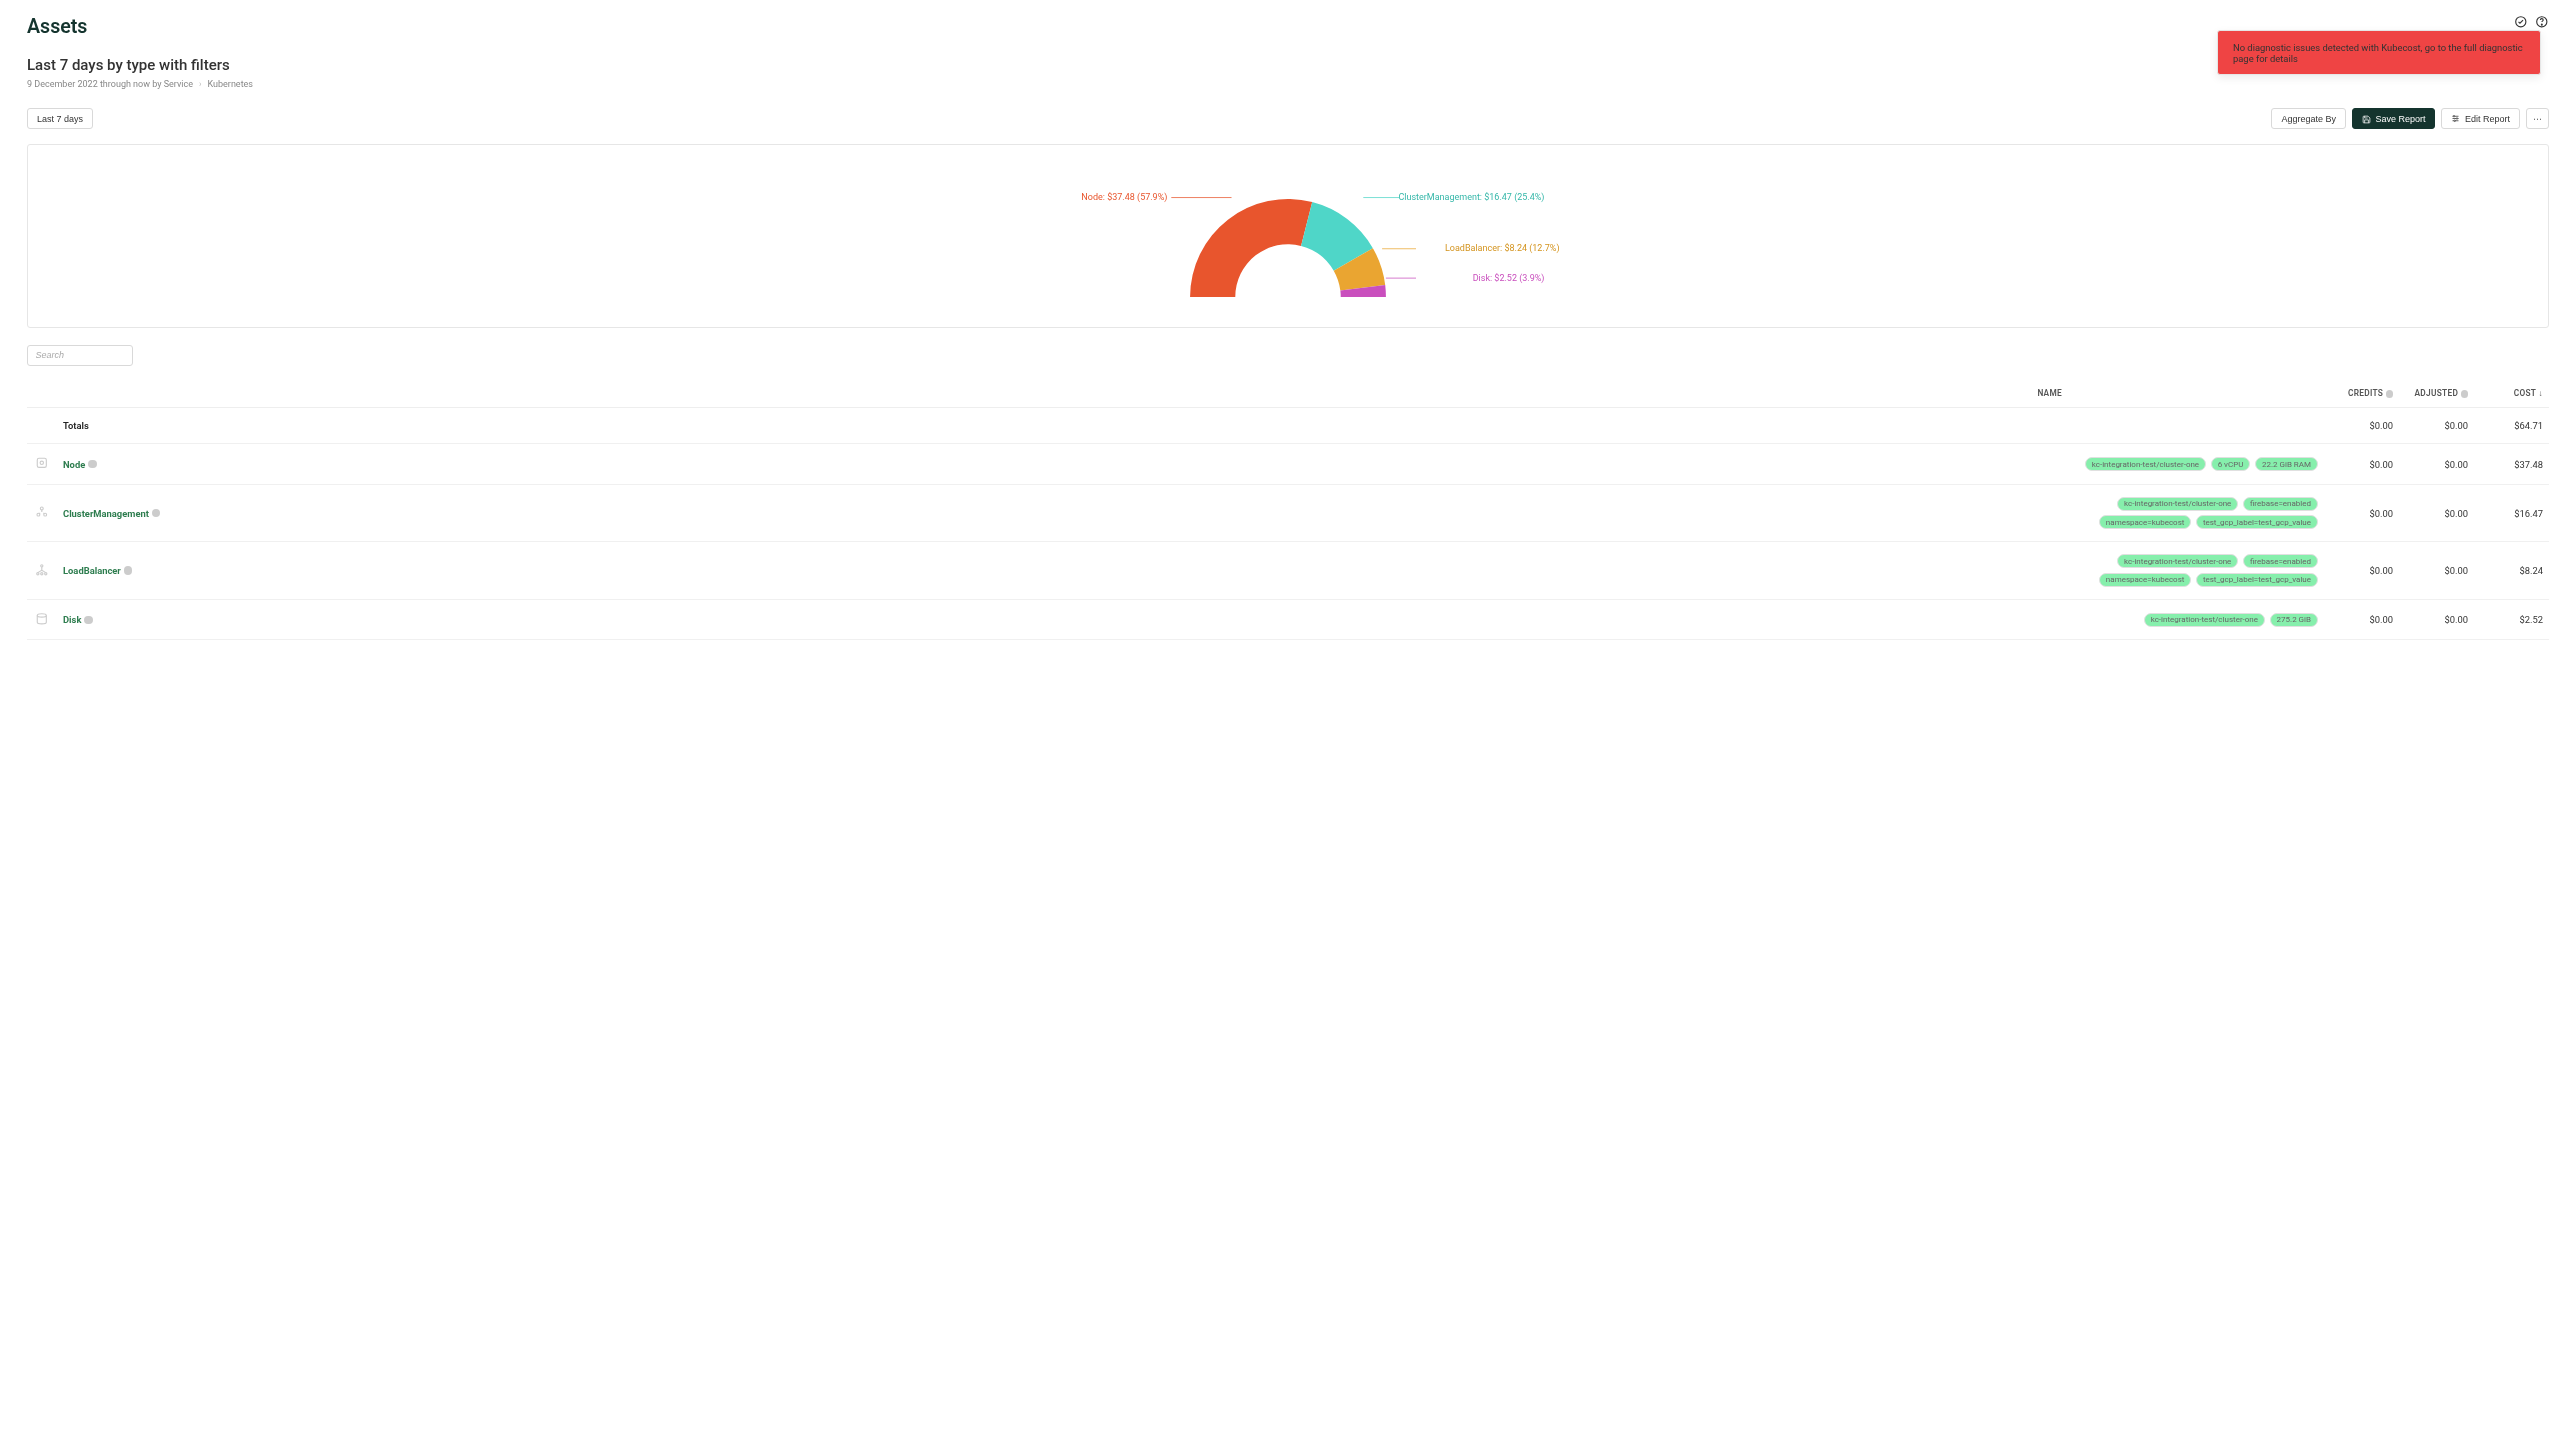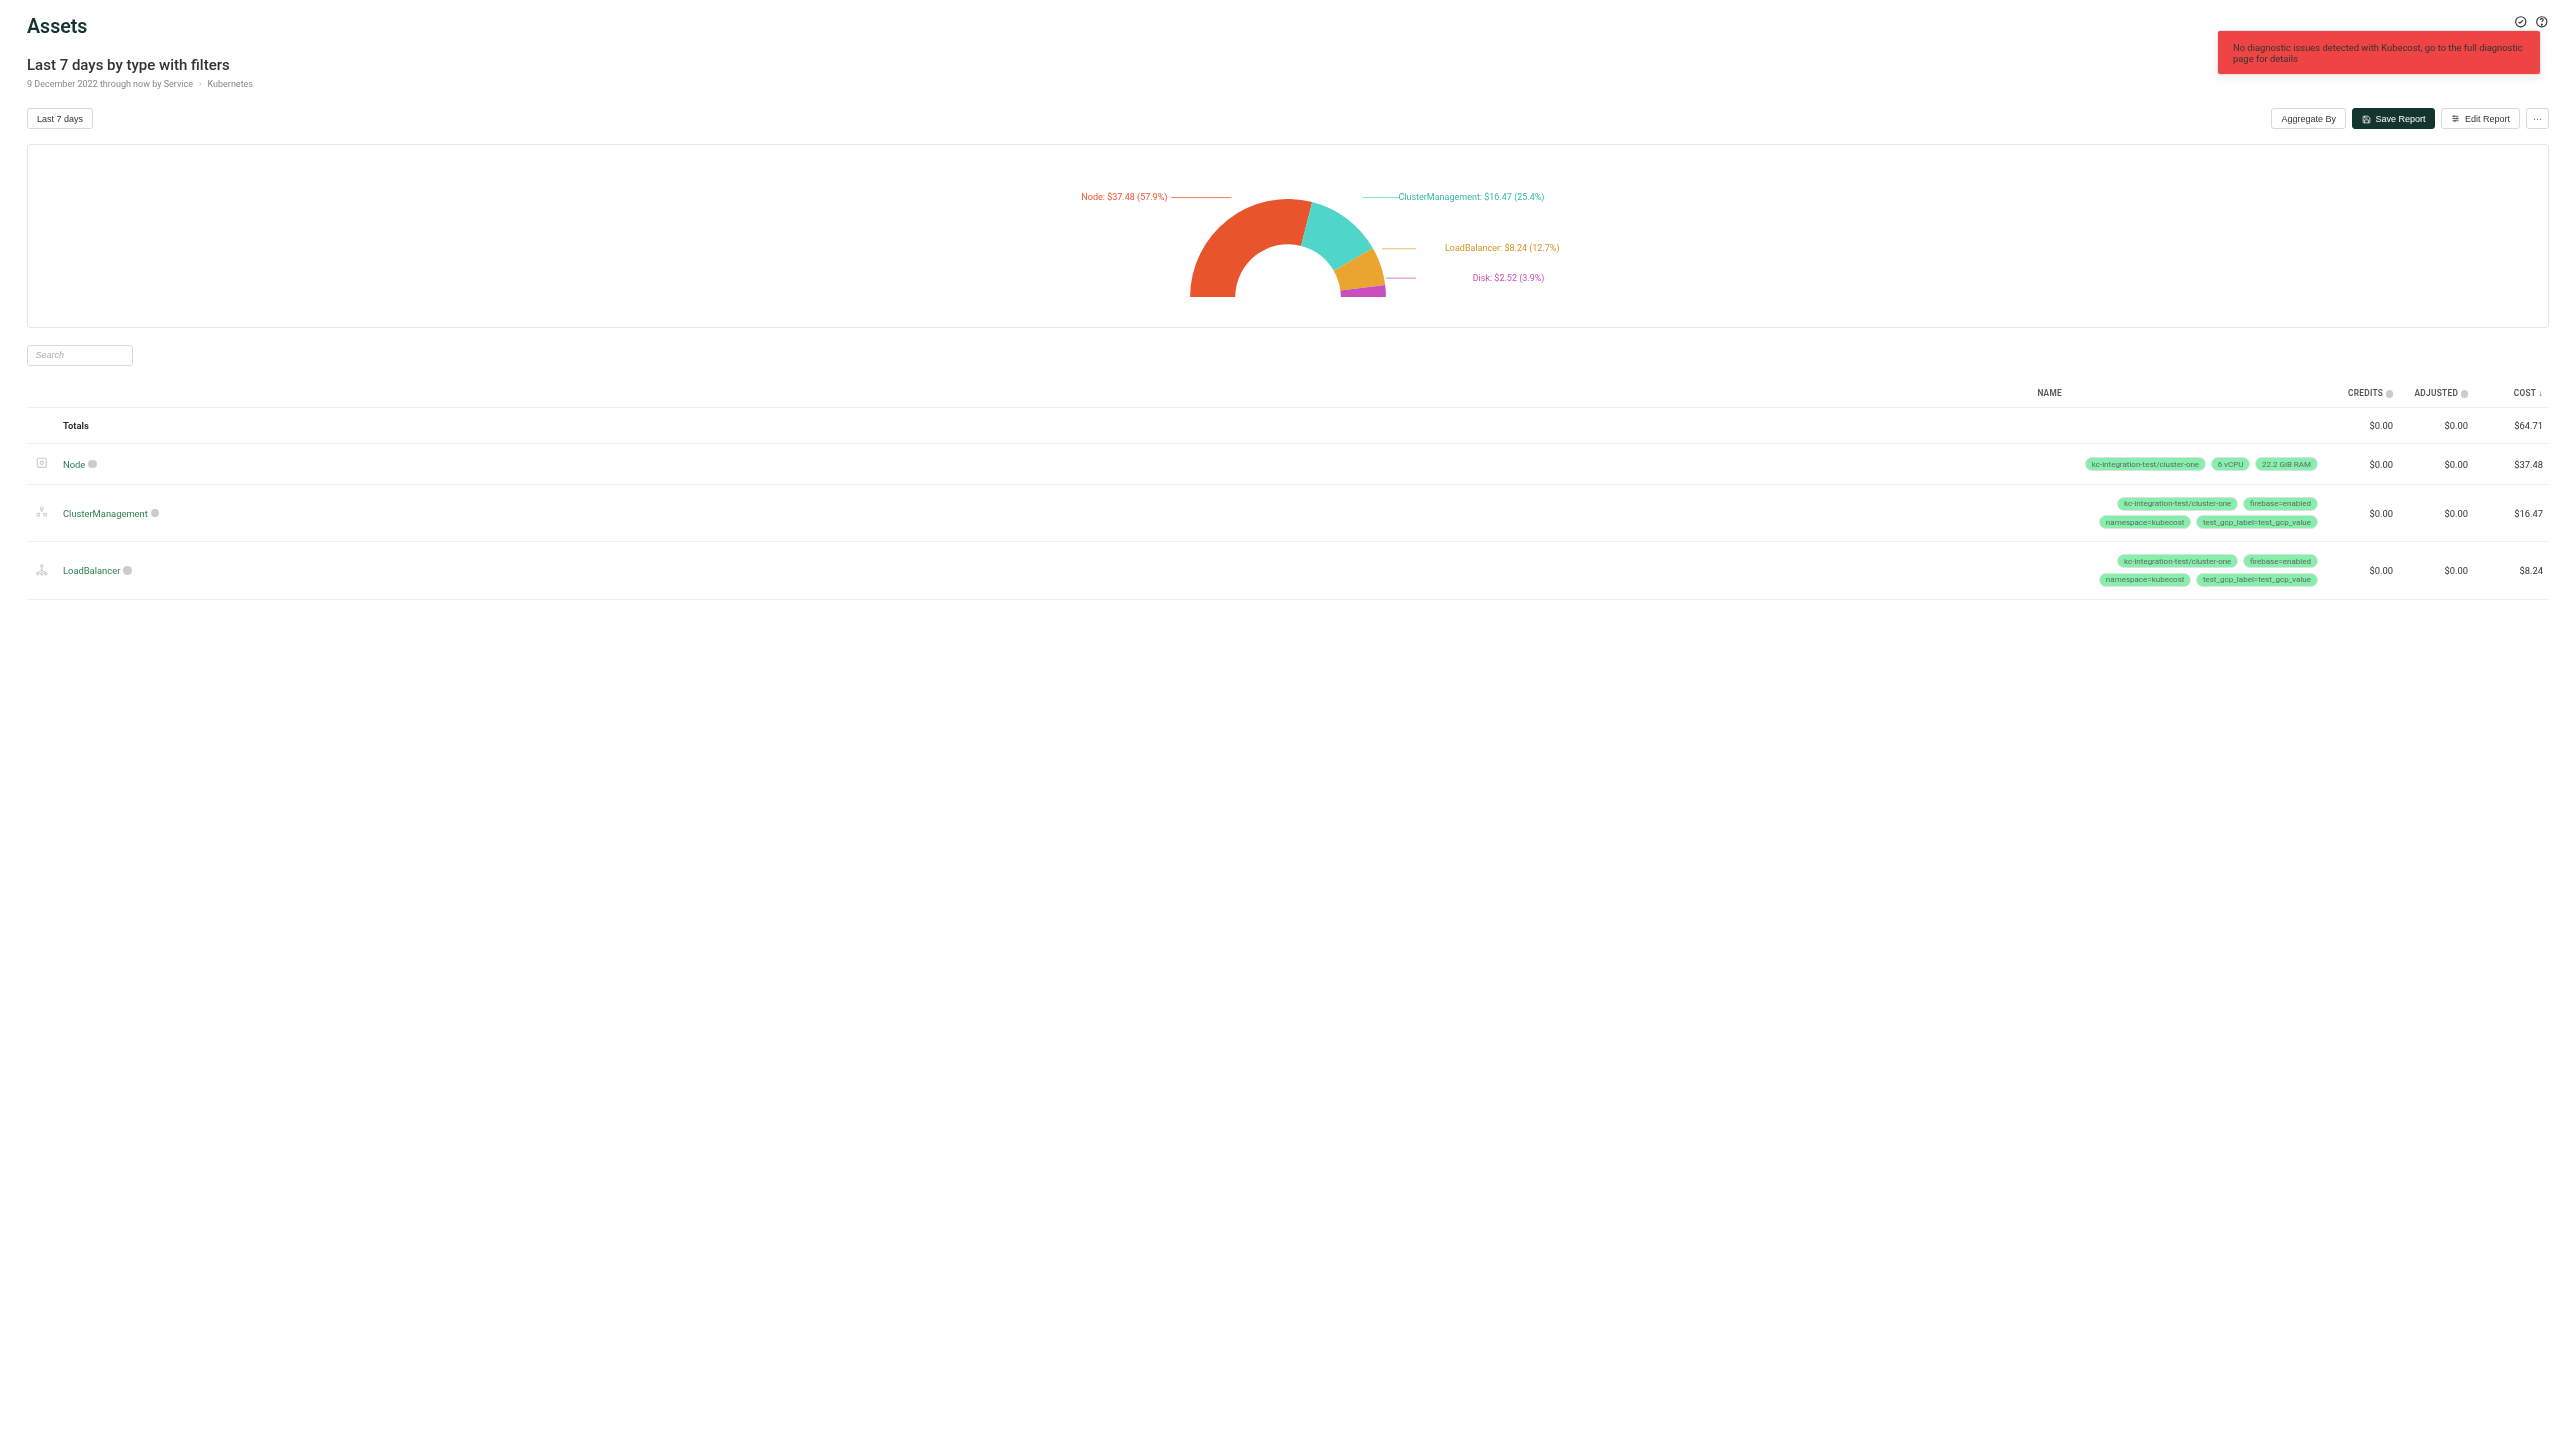--- a/index.html
+++ b/index.html
@@ -91,21 +91,21 @@
     padding:12px 6px;
     border-bottom:0.8px solid #f0f0f0;
     vertical-align:middle;
     color:#333;
   }
   .row-icon-cell { width:30px; text-align:center; }
   .row-icon {
     width:13.6px; height:13.6px; display:inline-block;
     color:#ccc;
   }
-  .row-name { color:#2e7d4f; font-weight:400; cursor:pointer; display:inline-flex; align-items:center; gap:3px;}
+  .row-name { color:#2e7d4f; font-weight:700; cursor:pointer; display:inline-flex; align-items:center; gap:3px;}
   .row-name .info { width:8.3px; height:8.3px; border-radius:50%; background:#ccc; display:inline-block; }
   .totals-name { font-weight:600; color:#222; }
   .tags { display:flex; flex-wrap:wrap; gap:4.5px; justify-content:flex-end; max-width:241px; margin-left:auto; }
   .tag {
     font-size:8px;
     color:#666;
     border:0.8px solid #e0e0e0;
     border-radius:754px;
     padding:1.5px 6px;
     background:#86efac;
@@ -273,16 +273,32 @@
               <span class="tag">kc-integration-test/cluster-one</span>
               <span class="tag">firebase=enabled</span>
               <span class="tag">namespace=kubecost</span>
               <span class="tag">test_gcp_label=test_gcp_value</span>
             </div>
           </td>
       <td class="right">$0.00</td>
       <td class="right">$0.00</td>
       <td class="right">$8.24</td>
         </tr>
+        <tr>
+      <td class="row-icon-cell"><span class="row-icon"><svg viewBox="0 0 24 24" fill="none" stroke="currentColor" stroke-width="2">
+                <ellipse cx="12" cy="6" rx="8" ry="3"></ellipse>
+                <path d="M4 6v12c0 1.7 3.6 3 8 3s8-1.3 8-3V6"></path>
+              </svg></span></td>
+      <td><span class="row-name">Disk<span class="info"></span></span></td>
+      <td>
+            <div class="tags">
+              <span class="tag">kc-integration-test/cluster-one</span>
+              <span class="tag">275.2 GiB</span>
+            </div>
+          </td>
+      <td class="right">$0.00</td>
+      <td class="right">$0.00</td>
+      <td class="right">$2.52</td>
+        </tr>
       </tbody>
   </table>
 </div>
 
 
 </body></html>

